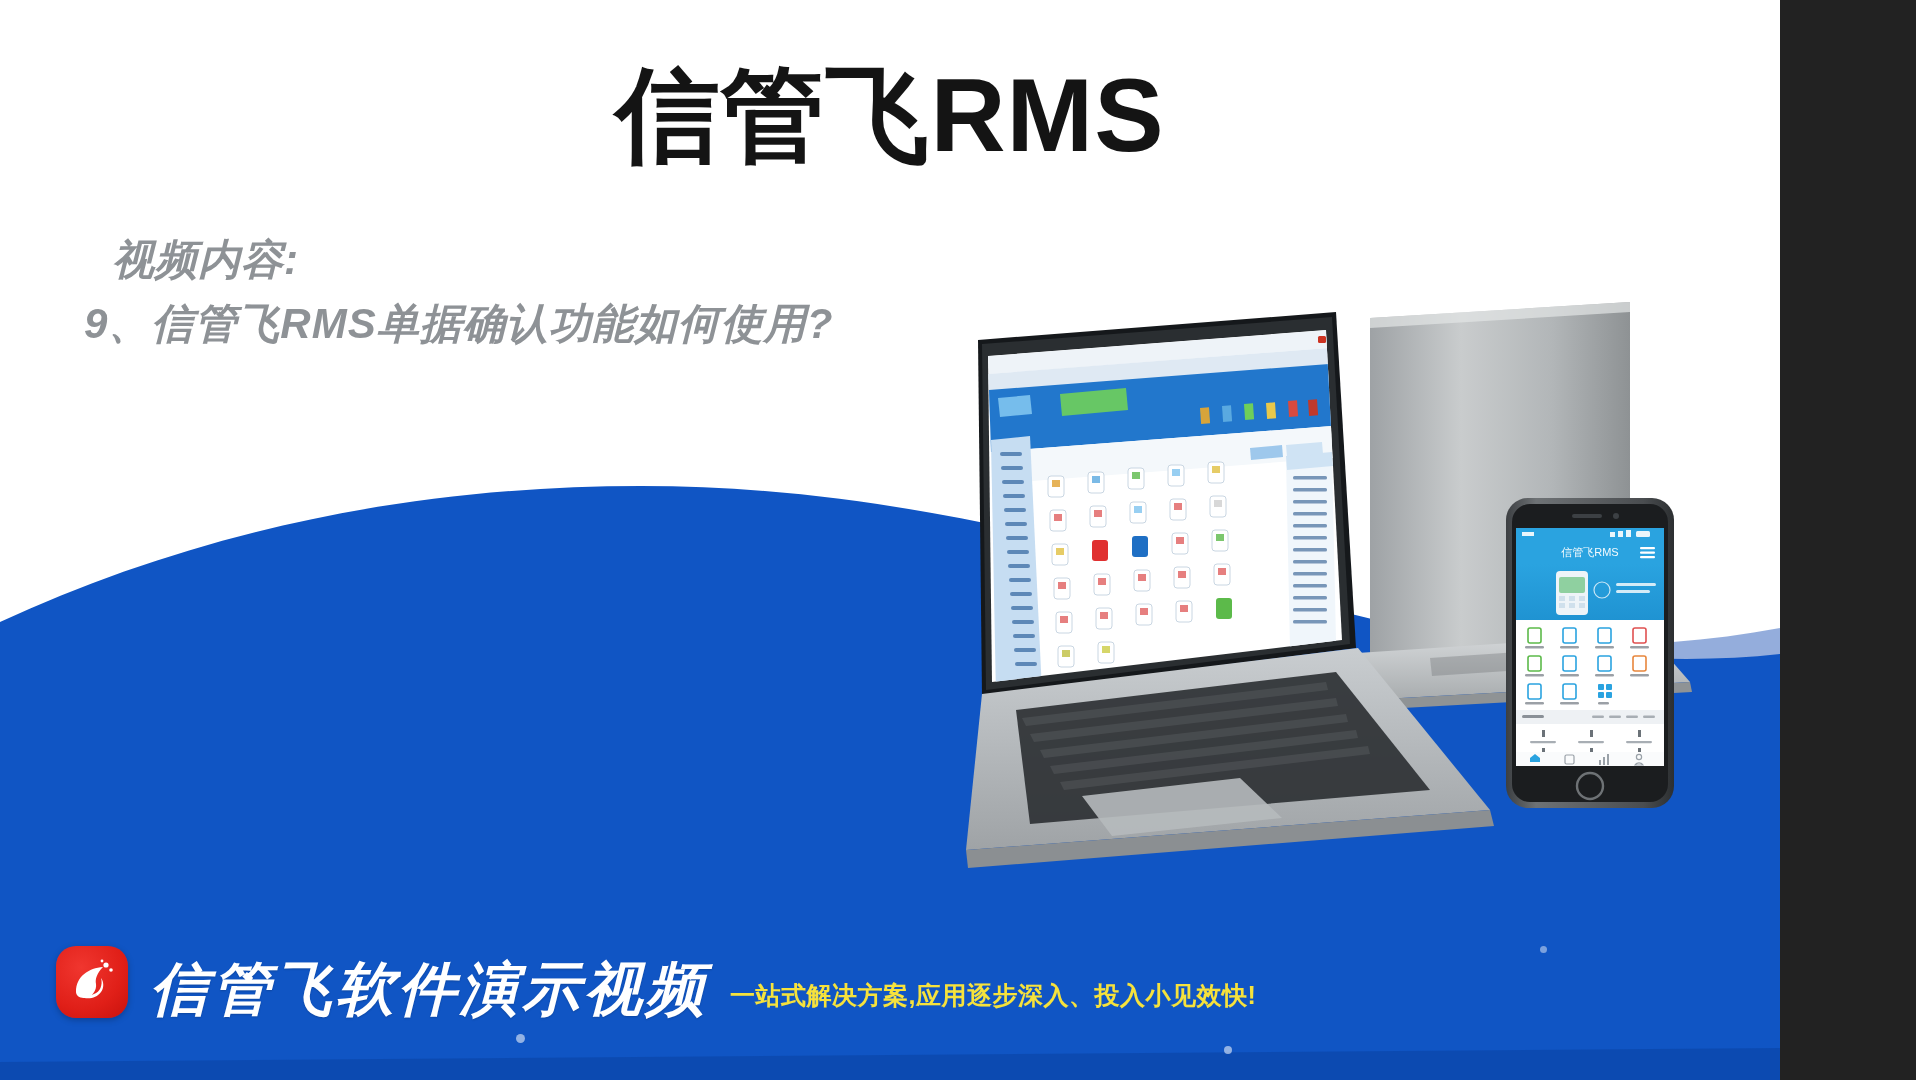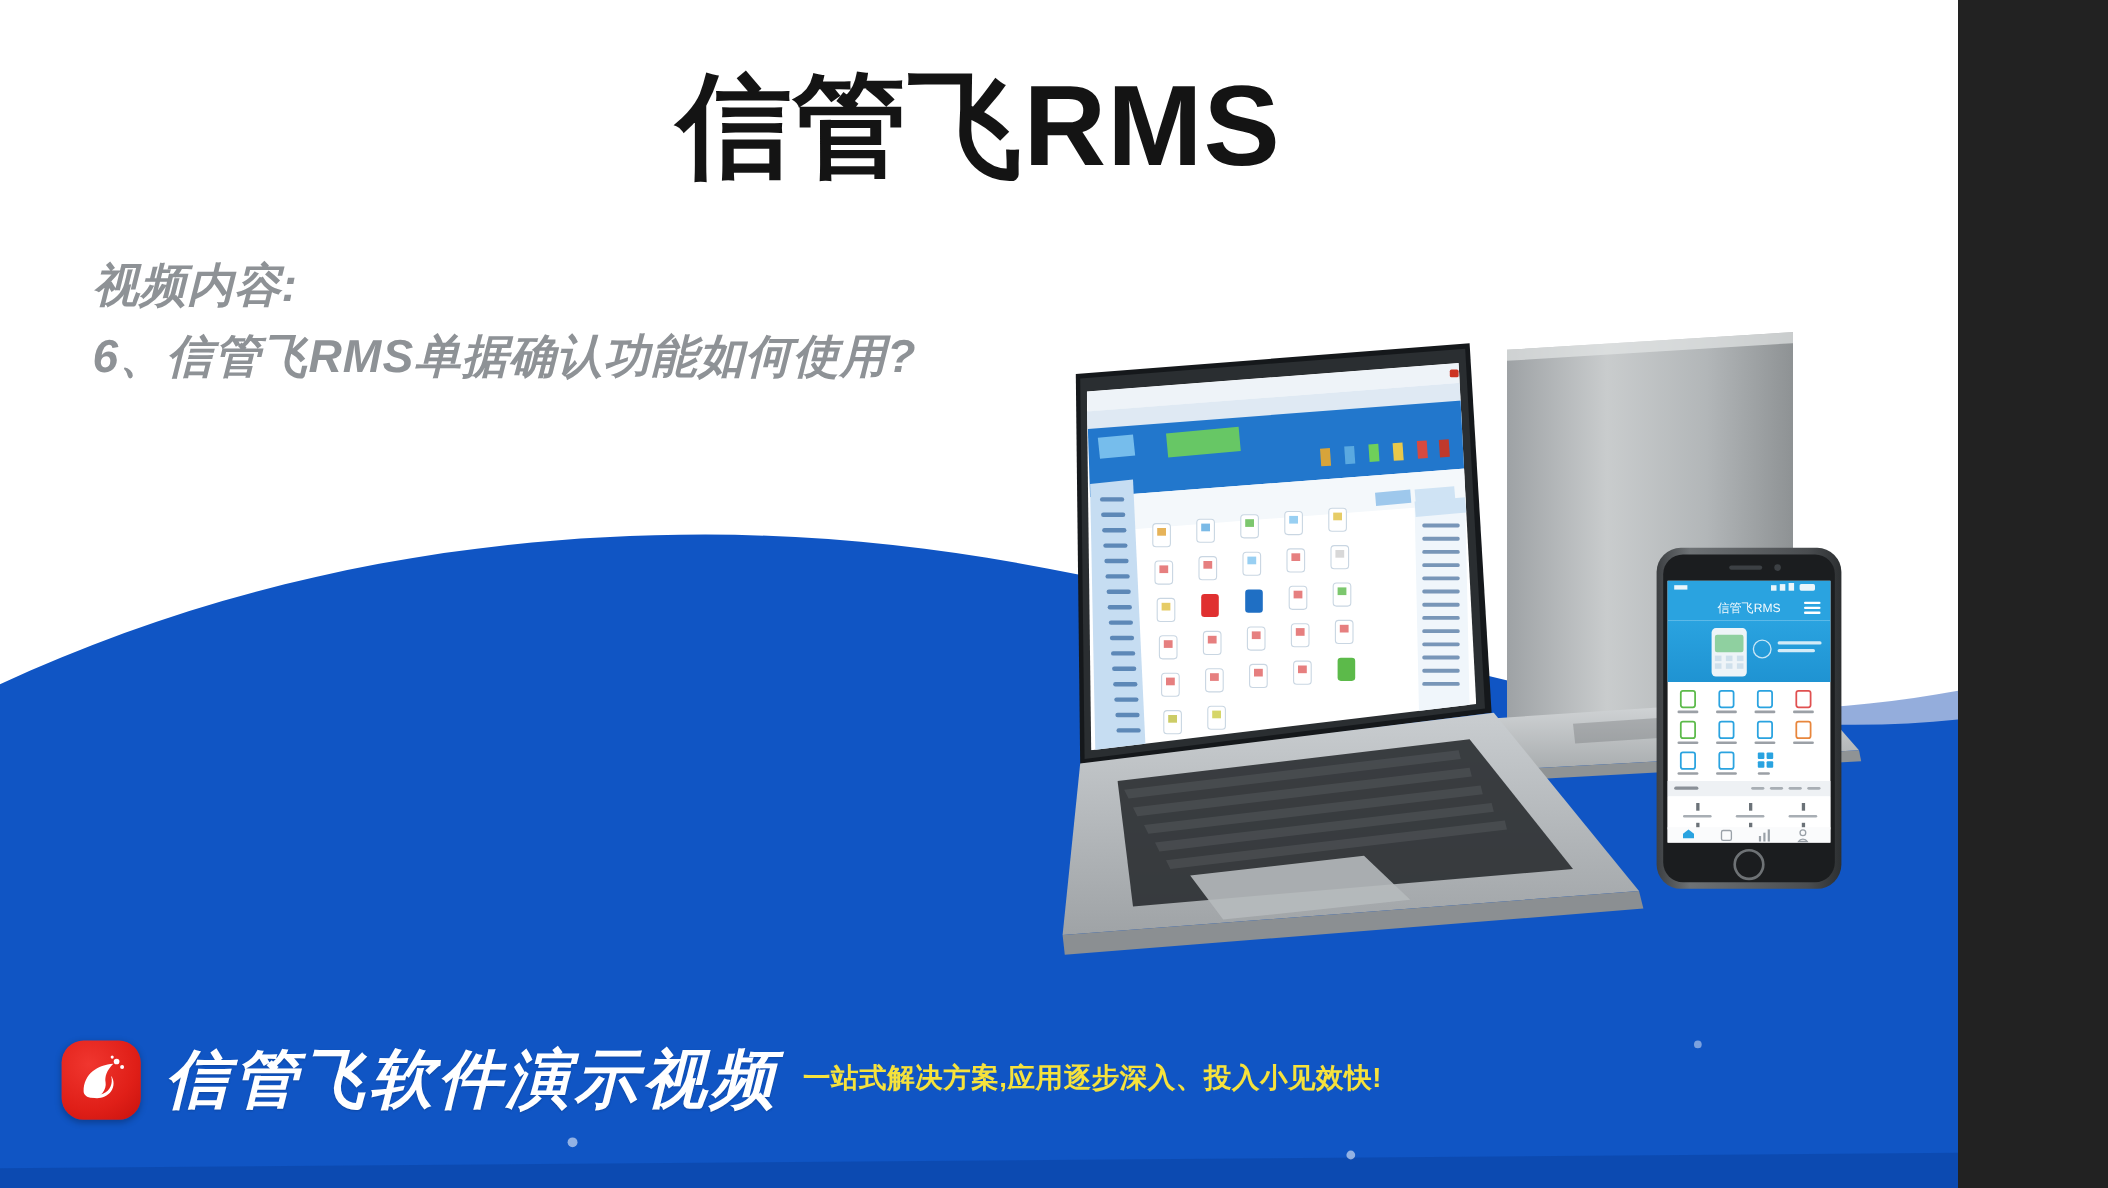--- a/index.html
+++ b/index.html
@@ -18,30 +18,30 @@
   .title{
     position:absolute;left:0;right:0;top:56px;text-align:center;
     font-size:104px;line-height:1.15;font-weight:bold;color:#141414;
     letter-spacing:1px;white-space:nowrap;
   }
   
   .content-block{
     position:absolute;left:84px;top:228px;width:900px;
     color:#8e9296;font-style:italic;font-weight:bold;
   }
-  .content-label{font-size:42px;line-height:1.5;letter-spacing:1px;}
+  .content-label{font-size:42px;line-height:1.5;letter-spacing:1px;margin-left:28px;}
   .content-item{font-size:42px;line-height:1.55;letter-spacing:1px;white-space:nowrap;}
 
   
   .devices{position:absolute;left:730px;top:290px;width:1186px;height:670px;}
   .devices svg{display:block;width:100%;height:100%;}
 
   
   .brand{
-    position:absolute;left:56px;bottom:62px;display:flex;align-items:center;gap:22px;
+    position:absolute;left:56px;bottom:62px;display:flex;align-items:flex-end;gap:22px;
   }
   .brand-logo{
     width:72px;height:72px;border-radius:20px;
     background:radial-gradient(circle at 35% 30%,#f0362f 0%,#e01f18 60%,#c8120d 100%);
     position:relative;flex:none;box-shadow:0 2px 6px rgba(0,0,0,.25);
   }
   .brand-logo svg{position:absolute;inset:0;width:100%;height:100%;}
   .brand-name{
     font-size:58px;font-weight:bold;font-style:italic;color:#ffffff;
     letter-spacing:4px;line-height:1;white-space:nowrap;
@@ -70,21 +70,21 @@
       <path d="M0,622 C200,536 430,486 690,486 C960,486 1180,548 1420,606 C1610,652 1780,668 1916,654 L1916,1080 L0,1080 Z" fill="#1055c4"></path>
 
       <path d="M0,1062 L1916,1048 L1916,1080 L0,1080 Z" fill="#0c49ae" opacity="0.85"></path>
     </svg>
   </div>
 
   <div class="title">信管飞RMS</div>
 
   <div class="content-block">
     <div class="content-label">视频内容:</div>
-    <div class="content-item">6、信管飞RMS单据确认功能如何使用?</div>
+    <div class="content-item">9、信管飞RMS单据确认功能如何使用?</div>
   </div>
 
   <div class="devices">
     <svg viewBox="0 0 1186 670" aria-hidden="true">
       <defs>
         <linearGradient id="lidGrad" x1="0" y1="0" x2="1" y2="0">
           <stop offset="0%" stop-color="#9ea2a5"></stop>
           <stop offset="35%" stop-color="#c9cccd"></stop>
           <stop offset="70%" stop-color="#b2b6b8"></stop>
           <stop offset="100%" stop-color="#8e9294"></stop>

